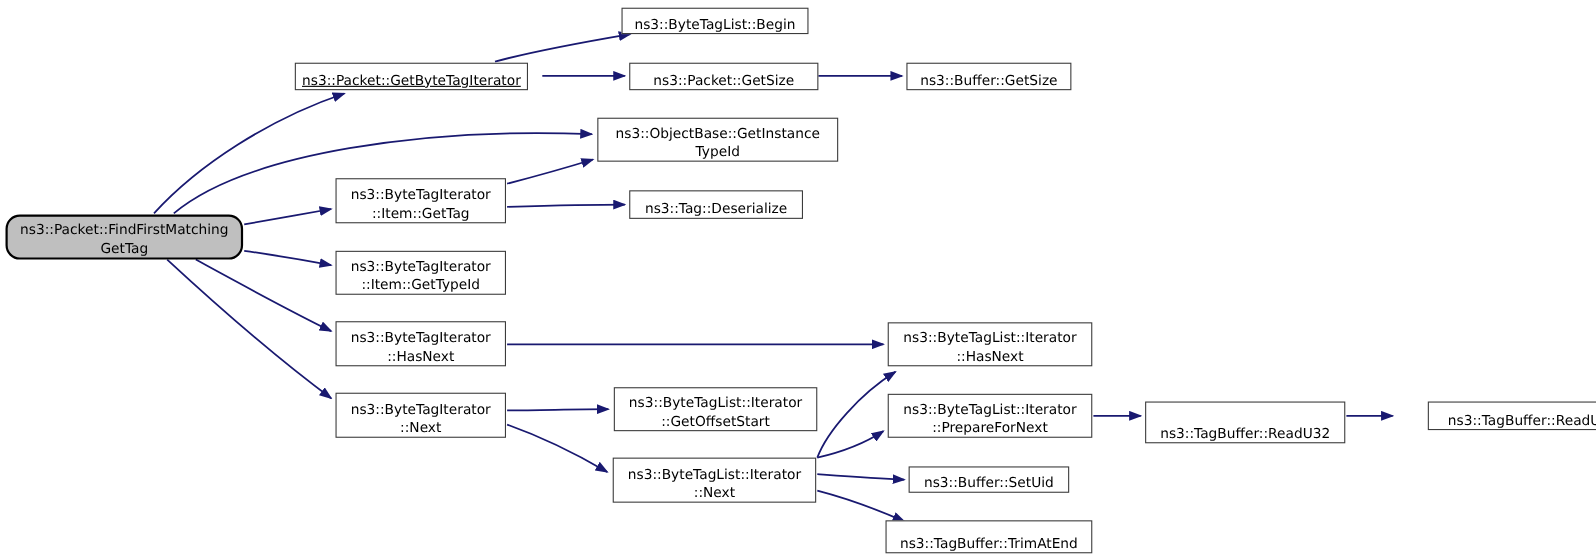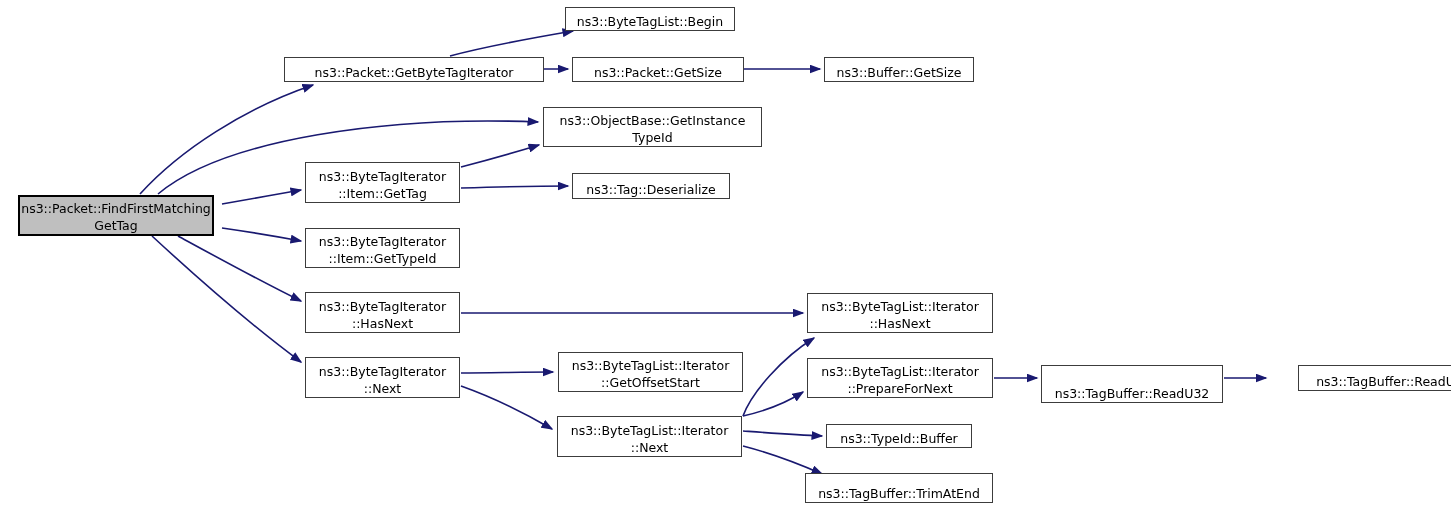--- a/index.html
+++ b/index.html
@@ -69,25 +69,25 @@
         <path d="M 461 373 C 490 373, 521 372, 553 372" fill="none" stroke="#191970" stroke-width="1.6" marker-end="url(#arrow)"></path>
         <path d="M 461 386 C 492 397, 521 411, 552 429" fill="none" stroke="#191970" stroke-width="1.6" marker-end="url(#arrow)"></path>
         <path d="M 743 416 C 752 392, 782 358, 814 338" fill="none" stroke="#191970" stroke-width="1.6" marker-end="url(#arrow)"></path>
         <path d="M 743 416 C 765 411, 786 403, 803 392" fill="none" stroke="#191970" stroke-width="1.6" marker-end="url(#arrow)"></path>
         <path d="M 743 431 C 770 433, 796 435, 822 436" fill="none" stroke="#191970" stroke-width="1.6" marker-end="url(#arrow)"></path>
         <path d="M 743 446 C 770 453, 797 463, 822 474" fill="none" stroke="#191970" stroke-width="1.6" marker-end="url(#arrow)"></path>
         <path d="M 994 378 C 1009 378, 1022 378, 1037 378" fill="none" stroke="#191970" stroke-width="1.6" marker-end="url(#arrow)"></path>
         <path d="M 1224 378 C 1239 378, 1252 378, 1266 378" fill="none" stroke="#191970" stroke-width="1.6" marker-end="url(#arrow)"></path>
       </g>
   </svg>
-<div class="node root" style="left: 18px; top: 195px; width: 196px; height: 41px;">
+<div class="node root" style="left: 5px; top: 195px; width: 216px; height: 41px; border-radius: 13px;">
       <div class="line">ns3::Packet::FindFirstMatching</div>
       <div class="line">GetTag</div>
     </div>
-    <div class="node" style="left: 284px; top: 57px; width: 260px; height: 25px;">
+    <div class="node" style="left: 268px; top: 57px; width: 212px; height: 25px; text-decoration: underline;">
       <div class="line">ns3::Packet::GetByteTagIterator</div>
     </div>
     <div class="node" style="left: 565px; top: 7px; width: 170px; height: 24px;">
       <div class="line">ns3::ByteTagList::Begin</div>
     </div>
     <div class="node" style="left: 572px; top: 57px; width: 172px; height: 25px;">
       <div class="line">ns3::Packet::GetSize</div>
     </div>
     <div class="node" style="left: 824px; top: 57px; width: 150px; height: 25px;">
       <div class="line">ns3::Buffer::GetSize</div>
@@ -131,18 +131,18 @@
       <div class="line">ns3::ByteTagList::Iterator</div>
       <div class="line">::PrepareForNext</div>
     </div>
     <div class="node" style="left: 1041px; top: 365px; width: 182px; height: 38px;">
       <div class="line">ns3::TagBuffer::ReadU32</div>
     </div>
     <div class="node" style="left: 1298px; top: 365px; width: 183px; height: 26px;">
       <div class="line">ns3::TagBuffer::ReadU8</div>
     </div>
     <div class="node" style="left: 826px; top: 424px; width: 146px; height: 24px;">
-      <div class="line">ns3::TypeId::Buffer</div>
+      <div class="line">ns3::Buffer::SetUid</div>
     </div>
     <div class="node" style="left: 805px; top: 473px; width: 188px; height: 30px;">
       <div class="line">ns3::TagBuffer::TrimAtEnd</div>
     </div>
   </div>
 
 </body></html>

